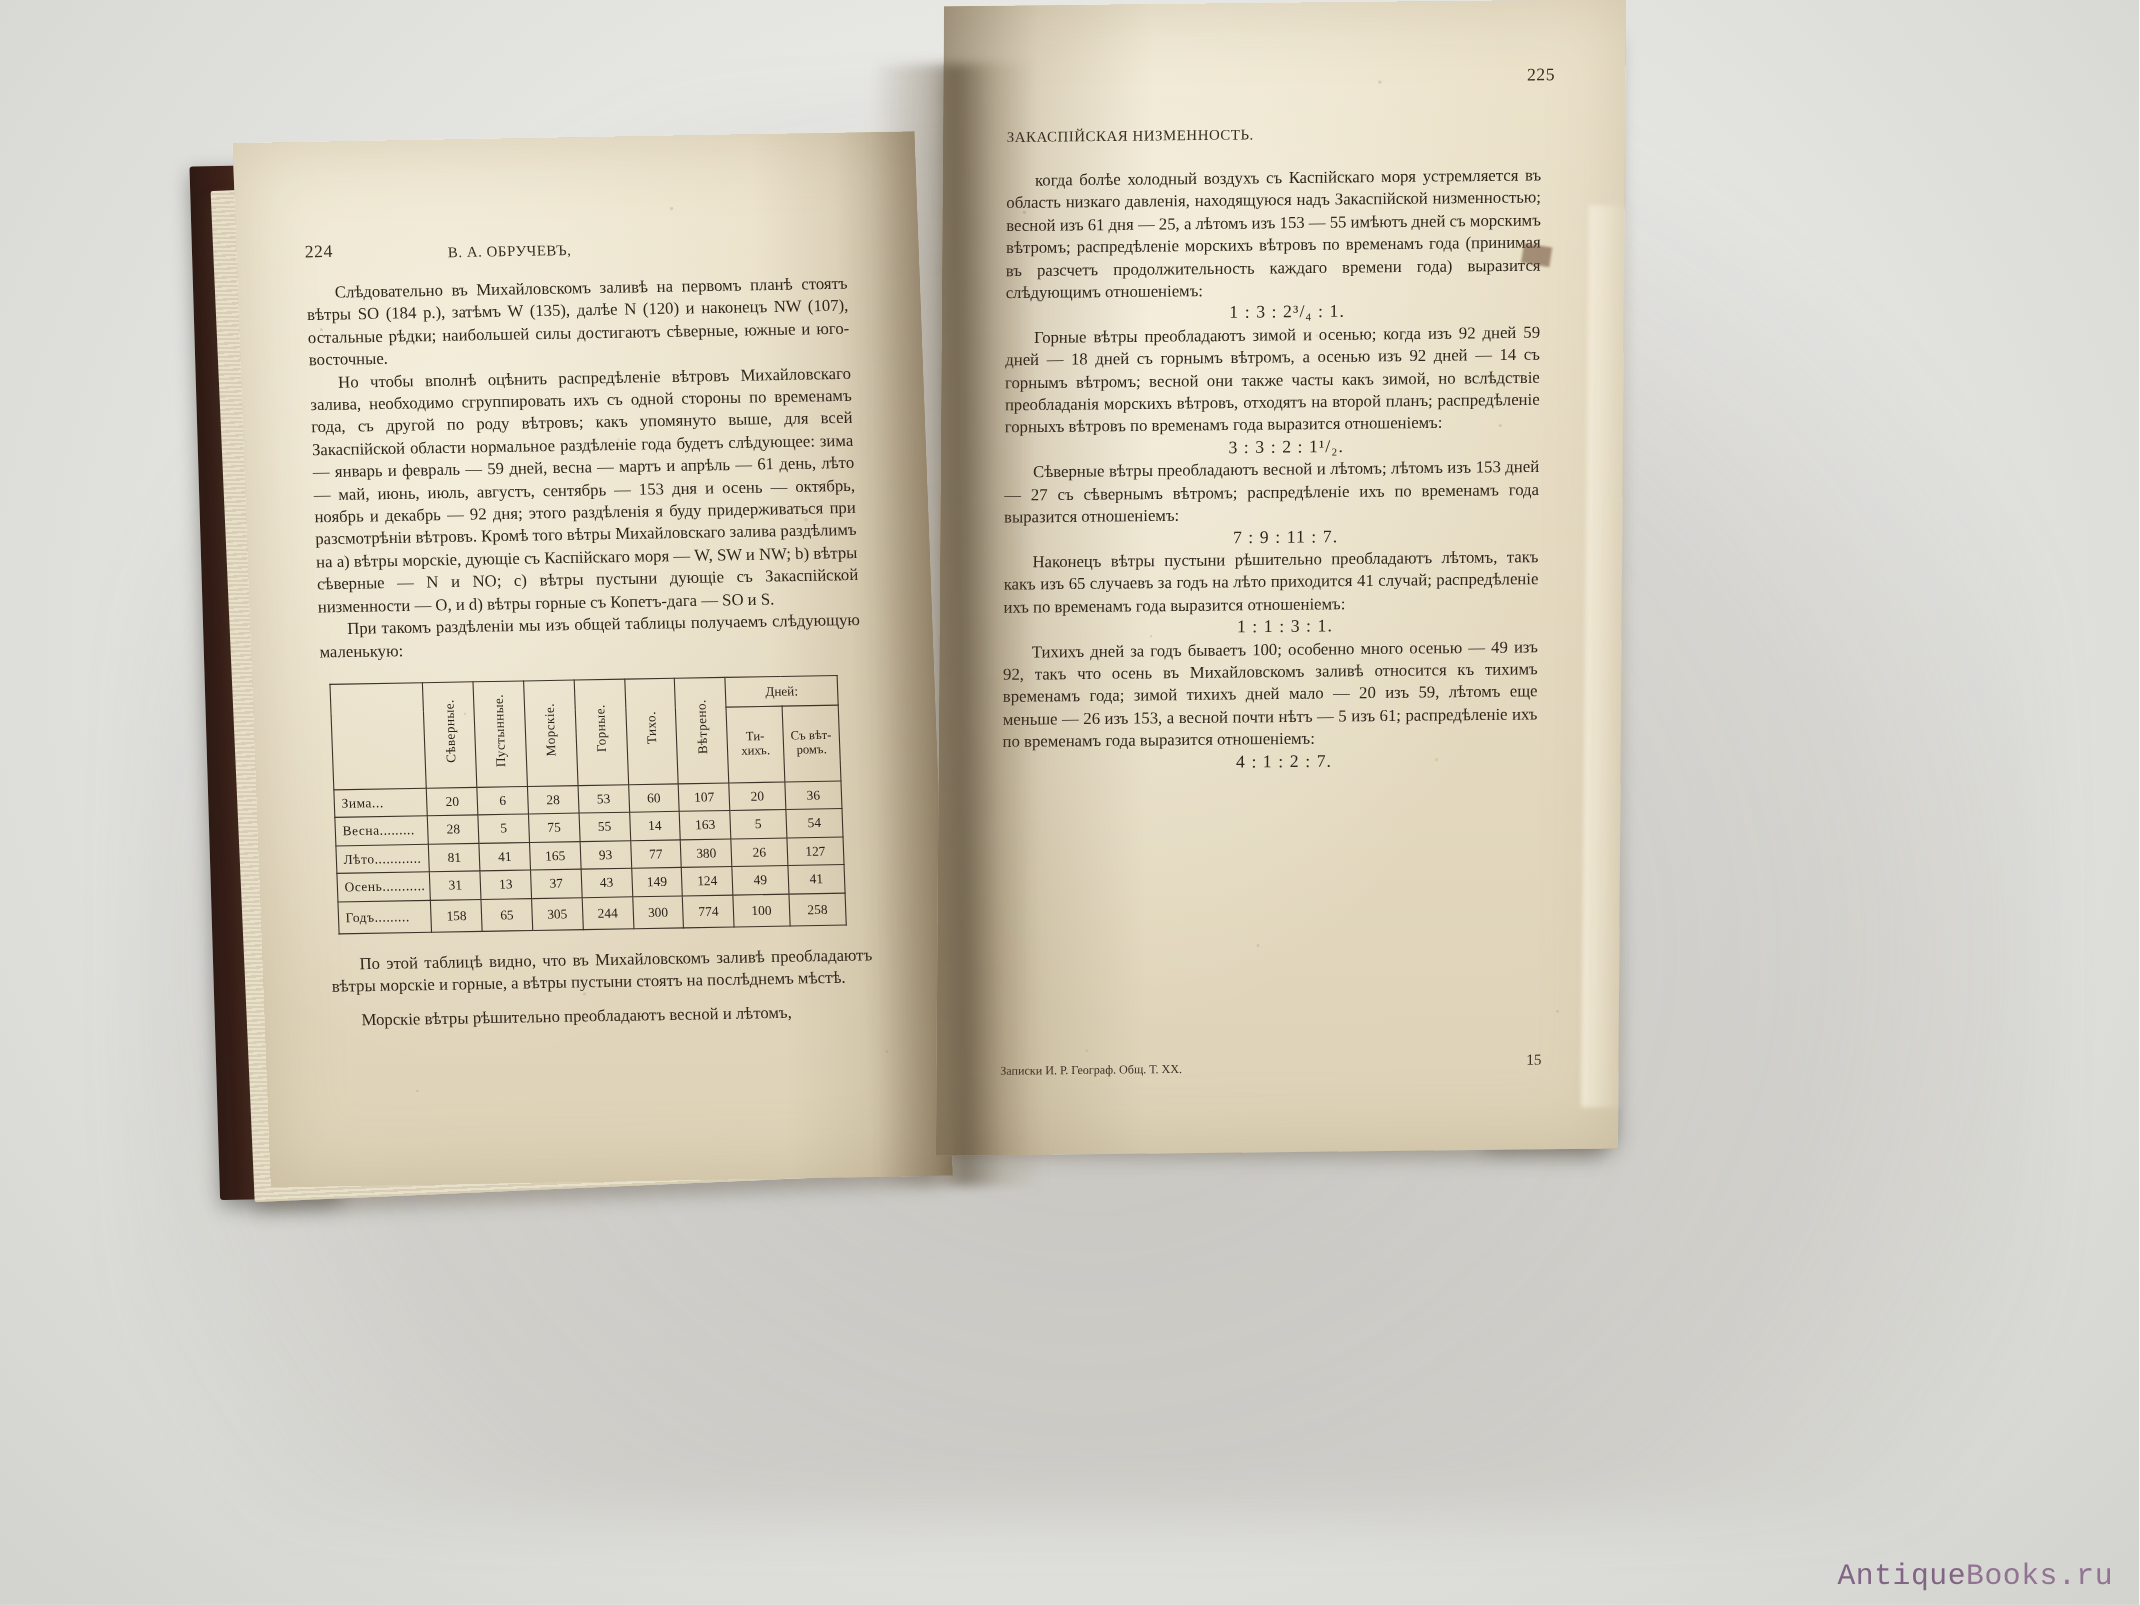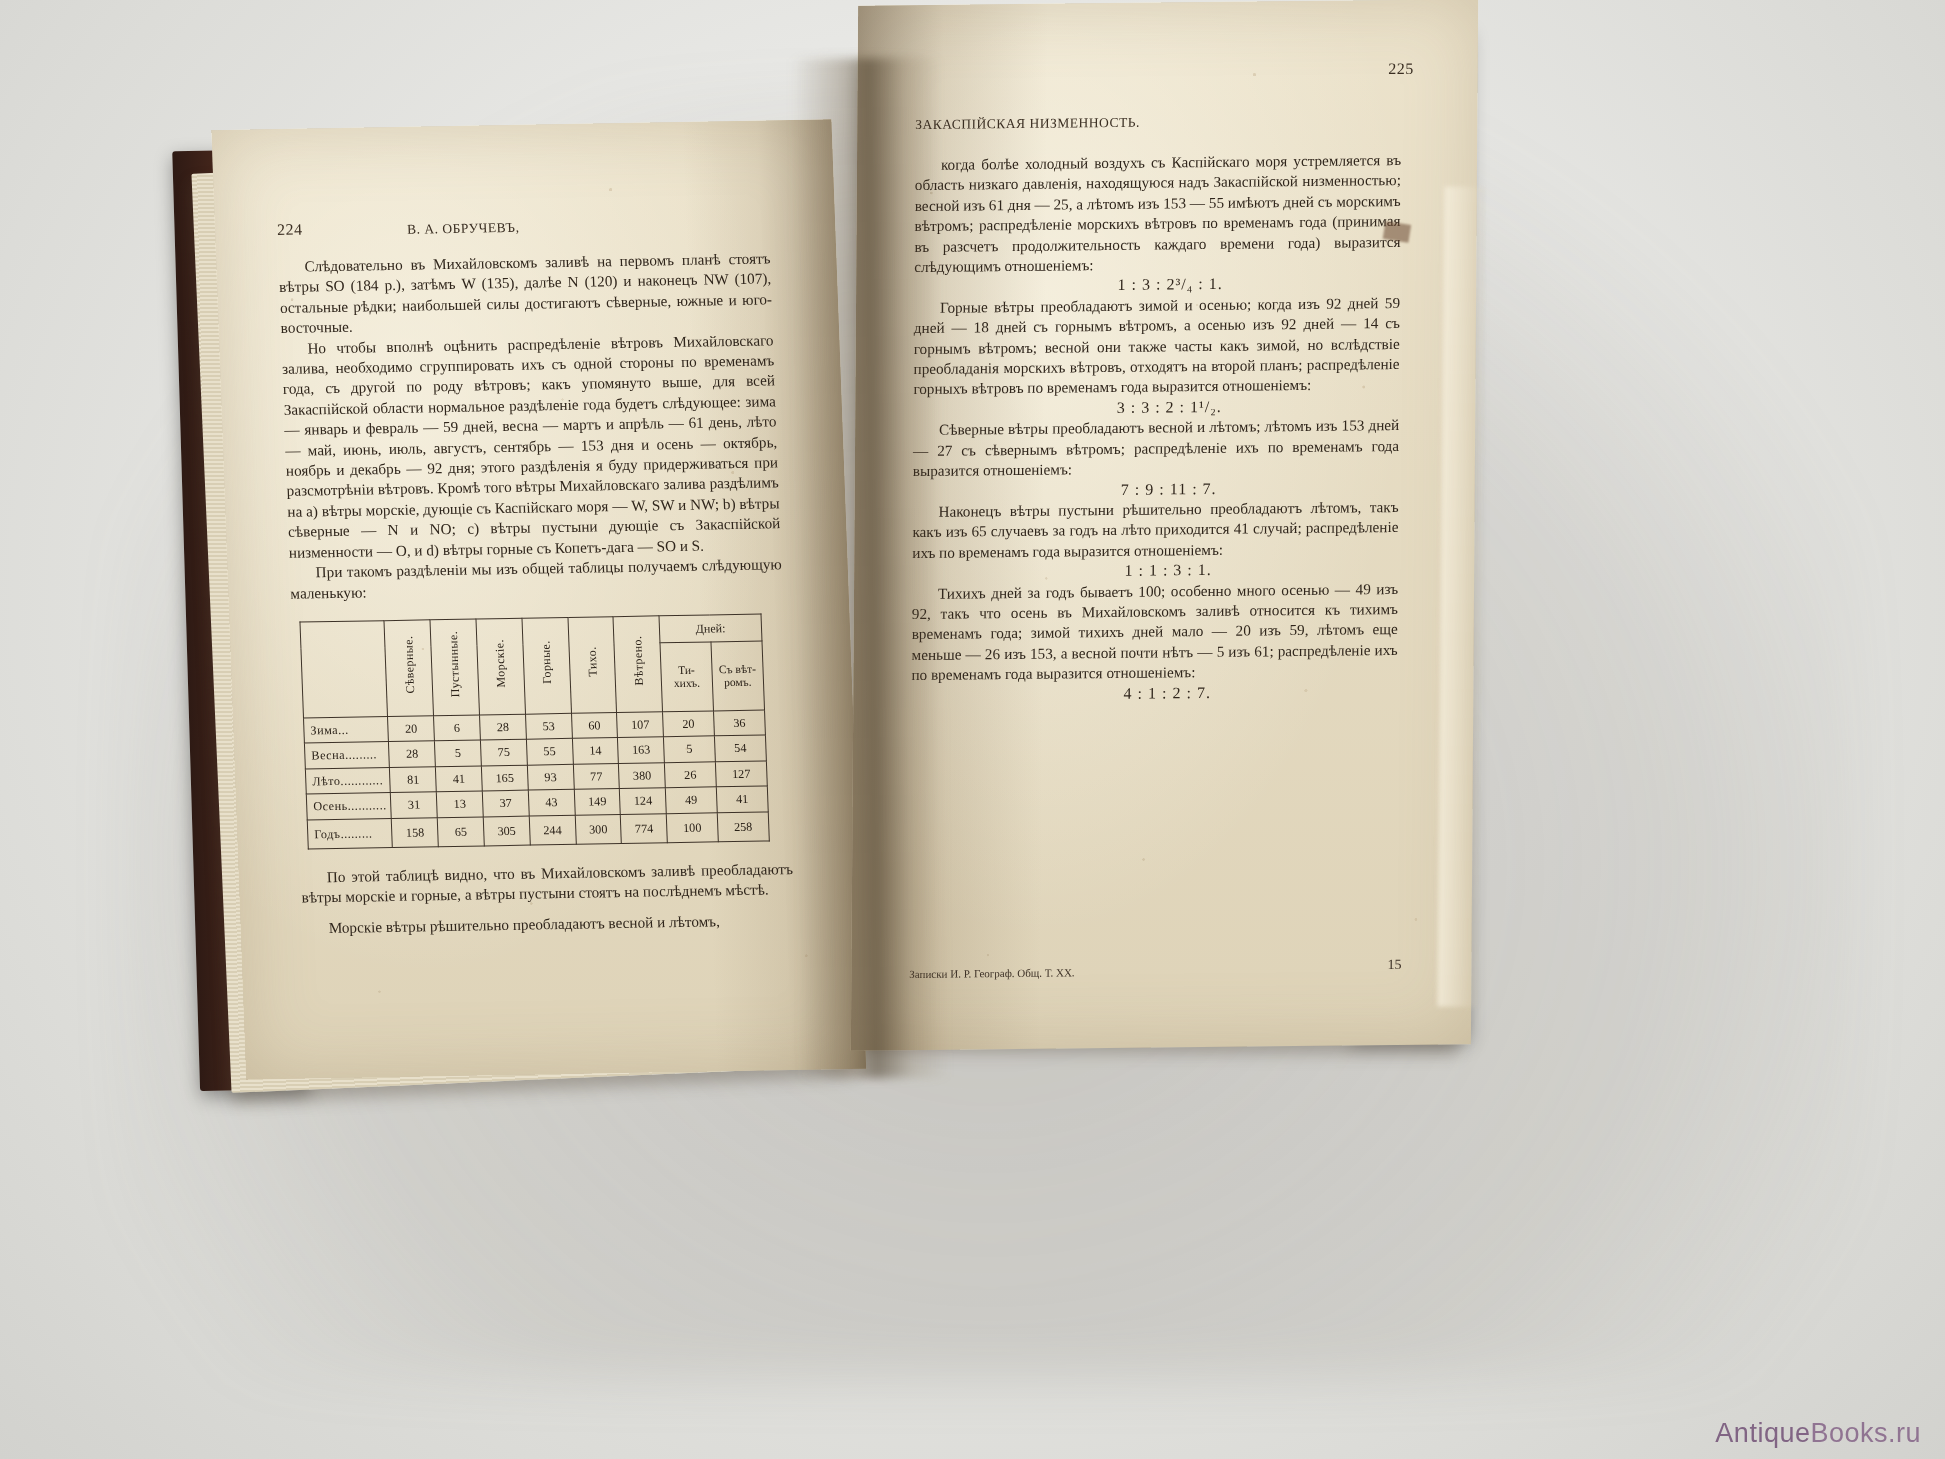--- a/index.html
+++ b/index.html
@@ -271,21 +271,21 @@
     width: 56px;
     line-height: 13px;
   }
   tr.total td { padding-top: 4px; padding-bottom: 4px; }
 
   
   #watermark {
     position: absolute;
     right: 24px;
     bottom: 10px;
-    font-family: Liberation Sans, sans-serif;
+    font-family: Liberation Mono, monospace;
     font-size: 27px;
     letter-spacing: 0.5px;
     color: #8d6f8f;
     opacity: 0.95;
   }
   #watermark .b { color: #7d5f80; }
 
   
   #edge-highlight {
     position: absolute;

